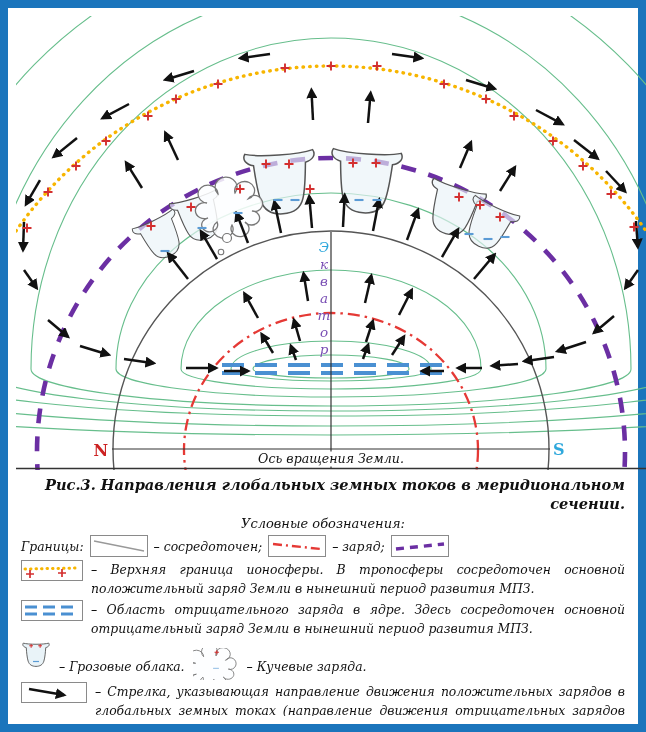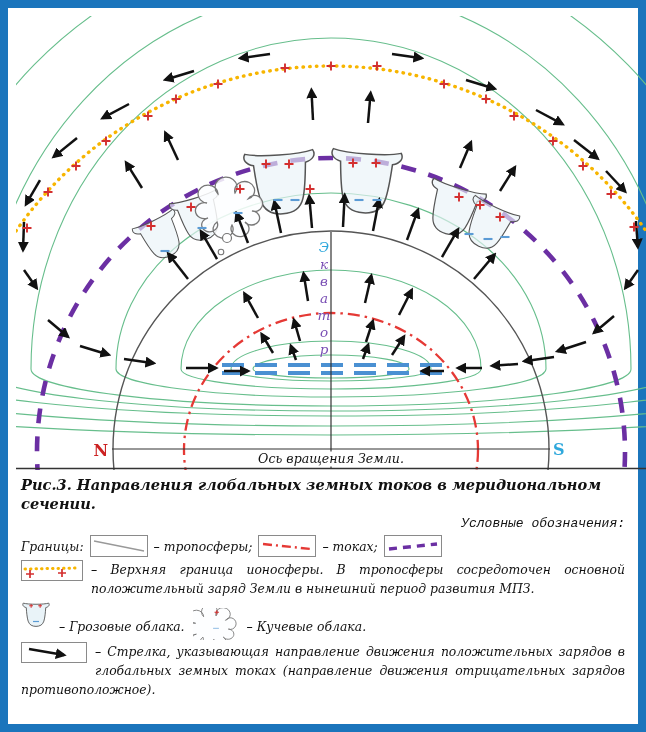--- a/index.html
+++ b/index.html
@@ -2,22 +2,22 @@
 <html><head>
 <meta charset="utf-8">
 <style>
   html,body{margin:0;padding:0;}
   body{width:646px;height:732px;font-family:"DejaVu Serif","Liberation Serif",serif;}
   .frame{position:relative;width:646px;height:732px;background:#1B75BC;overflow:hidden;}
   .paper{position:absolute;left:8px;top:8px;right:8px;bottom:8px;background:#ffffff;}
   #diag{position:absolute;left:8px;top:8px;width:630px;height:454px;}
   .caption-area{position:absolute;left:8px;top:462px;right:8px;bottom:8px;background:#fff;
     padding:2px 5px 0 5px;color:#111;overflow:hidden;}
-  .fig-title{text-align:left;font-style:italic;font-weight:bold;font-size:14.6px;line-height:19px;margin-top:3px;}
-  .legend-heading{text-align:right;font-style:italic;font-size:13px;line-height:17px;margin:2px 0 3px 0;font-family:Liberation Mono, monospace;}
+  .fig-title{text-align:right;font-style:italic;font-weight:bold;font-size:14.6px;line-height:19px;margin-top:3px;}
+  .legend-heading{text-align:center;font-style:italic;font-size:13px;line-height:17px;margin:2px 0 3px 0;}
   .lrow{font-style:italic;font-size:12.4px;line-height:19px;text-align:justify;text-align-last:left;margin:0 0 2px 0;}
   .lrow .lbox{float:left;margin:0 8px 0 0;}
   .row-inline{display:flex;align-items:center;gap:6px;font-style:italic;font-size:12.4px;margin:1px 0 3px 0;flex-wrap:nowrap;}
   .row-clouds{display:flex;align-items:flex-end;gap:8px;font-style:italic;font-size:12.4px;margin:1px 0 2px 0;}
   .row-clouds .txt{margin-bottom:6px;}
   .lbox svg,.row-inline svg,.row-clouds svg{display:block;}
   .boxed{border:1px solid #8a8a8a;}
 </style>
 </head>
 <body>
@@ -187,57 +187,67 @@
 
     <div class="caption-area">
       <div class="fig-title">Рис.3. Направления глобальных земных токов в меридиональном сечении.</div>
       <div class="legend-heading">Условные обозначения:</div>
 
       <div class="row-inline">
         <span>Границы:</span>
         <svg width="56" height="20" class="boxed">
           <line x1="3" y1="5" x2="53" y2="15" stroke="#999" stroke-width="1.3"></line>
         </svg>
-        <span>– тропосферы;</span>
+        <span>– сосредоточен;</span>
         <svg width="56" height="20" class="boxed">
           <line x1="4" y1="8" x2="52" y2="13" stroke="#E53935" stroke-width="2.4" stroke-dasharray="9 4 2 4"></line>
         </svg>
-        <span>– токах;</span>
+        <span>– заряд;</span>
         <svg width="56" height="20" class="boxed">
           <line x1="4" y1="13" x2="52" y2="8" stroke="#6B2FA3" stroke-width="3.4" stroke-dasharray="8 6"></line>
         </svg>
       </div>
 
       <div class="lrow">
         <span class="lbox">
             <svg width="60" height="19" class="boxed">
           <line x1="3" y1="8" x2="57" y2="7" stroke="#F7B500" stroke-width="3" stroke-dasharray="0.5 5" stroke-linecap="round"></line>
           <g stroke="#D32F2F" stroke-width="1.7">
                 <path d="M4,13 h8 M8,9 v8 M36,12 h8 M40,8 v8"></path>
               </g>
         </svg>
           </span><span>– Верхняя граница ионосферы. В тропосферы сосредоточен основной положительный заряд Земли в нынешний период развития МПЗ.</span>
       </div>
 
+      <div class="lrow">
+        <span class="lbox">
+            <svg width="60" height="19" class="boxed">
+          <g stroke="#4A90D2" stroke-width="3" stroke-dasharray="12 6">
+            <line x1="3" y1="6" x2="57" y2="6"></line>
+                <line x1="3" y1="13" x2="57" y2="13"></line>
+          </g>
+        </svg>
+          </span><span>– Область отрицательного заряда в ядре. Здесь сосредоточен основной отрицательный заряд Земли в нынешний период развития МПЗ.</span>
+      </div>
 
       <div class="row-clouds">
         <svg width="30" height="40" viewBox="-20 -6 40 52">
           <path d="M-17,-2.5 C-18.5,0 -17,2.5 -13,3.5 C-12.5,10 -12,16.5 -10.5,21.5 C-9,26.5 -5,28.5 0,28.5 C5,28.5 9,26.5 10.5,21.5 C12,16.5 12.5,10 13,3.5 C17,2.5 18.5,0 17,-2.5 C10,-0.5 -10,-0.5 -17,-2.5 Z" fill="#E9F3F8" stroke="#555" stroke-width="1.2"></path>
           <g stroke="#D32F2F" stroke-width="1.4">
               <path d="M-9,1 h5 M-6.5,-1.5 v5 M3,1 h5 M5.5,-1.5 v5"></path>
             </g>
           <path d="M-4,22 h8" stroke="#5B9BD5" stroke-width="1.6"></path>
         </svg>
         <span class="txt">– Грозовые облака.</span>
         <svg width="46" height="32" viewBox="-31 -22 62 44">
           <path d="M -27,14 a 9,8 0 1 1 -1,-15 a 10,9 0 1 1 11,-9 a 11,10 0 1 1 17,-1 a 10,9 0 1 1 13,6 a 8,8 0 1 1 4,12 a 8,7 0 1 1 -7,11 a 9,8 0 1 1 -13,3 a 10,9 0 1 1 -15,-3 a 8,7 0 1 1 -9,-4 z" fill="#FDFEFF" stroke="#777" stroke-width="1.2"></path>
           <path d="M-2,-16 h6 M1,-19 v6" stroke="#D32F2F" stroke-width="1.4" fill="none"></path>
           <path d="M-4,6 h8" stroke="#9FC5E8" stroke-width="1.6"></path>
         </svg>
-        <span class="txt">– Кучевые облака.</span>
+        <span class="txt">– Кучевые заряда.</span>
       </div>
 
       <div class="lrow">
         <span class="lbox">
             <svg width="64" height="19" class="boxed">
           <line x1="7" y1="6" x2="42" y2="12" stroke="#111" stroke-width="2.5" marker-end="url(#ah)"></line>
         </svg>
           </span><span>– Стрелка, указывающая направление движения положительных зарядов в глобальных земных токах (направление движения отрицательных зарядов противоположное).</span>
       </div>
 

